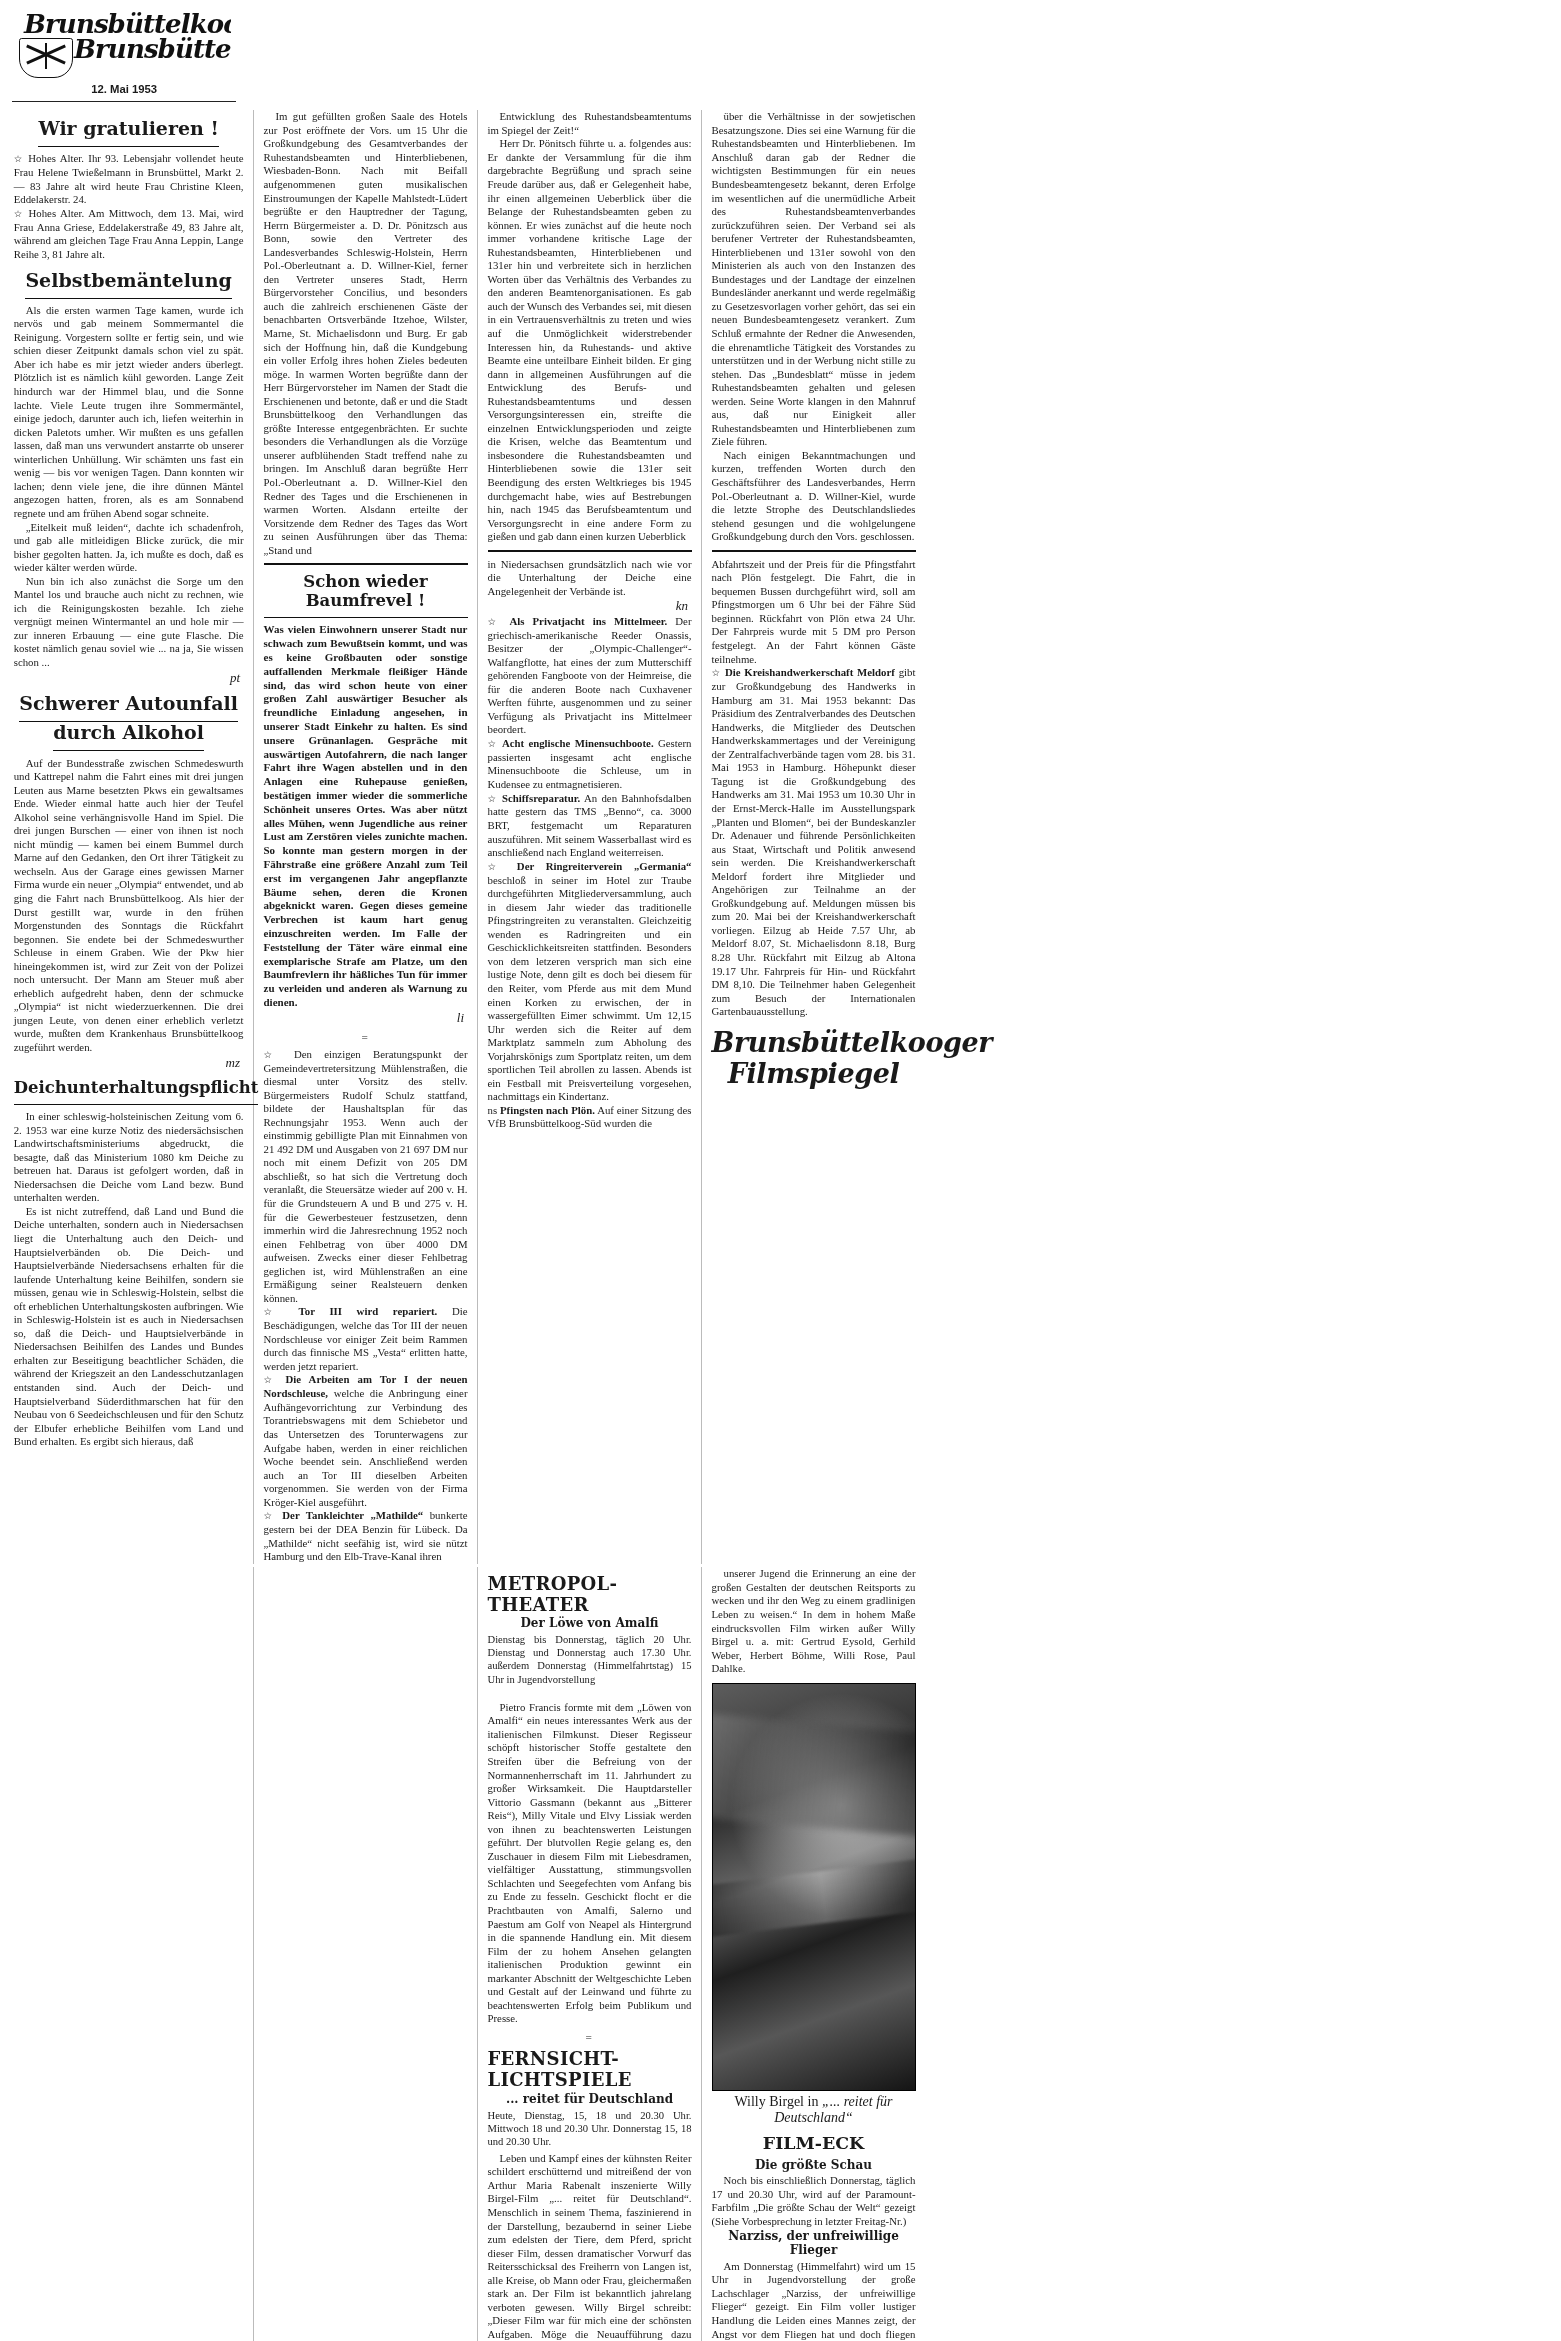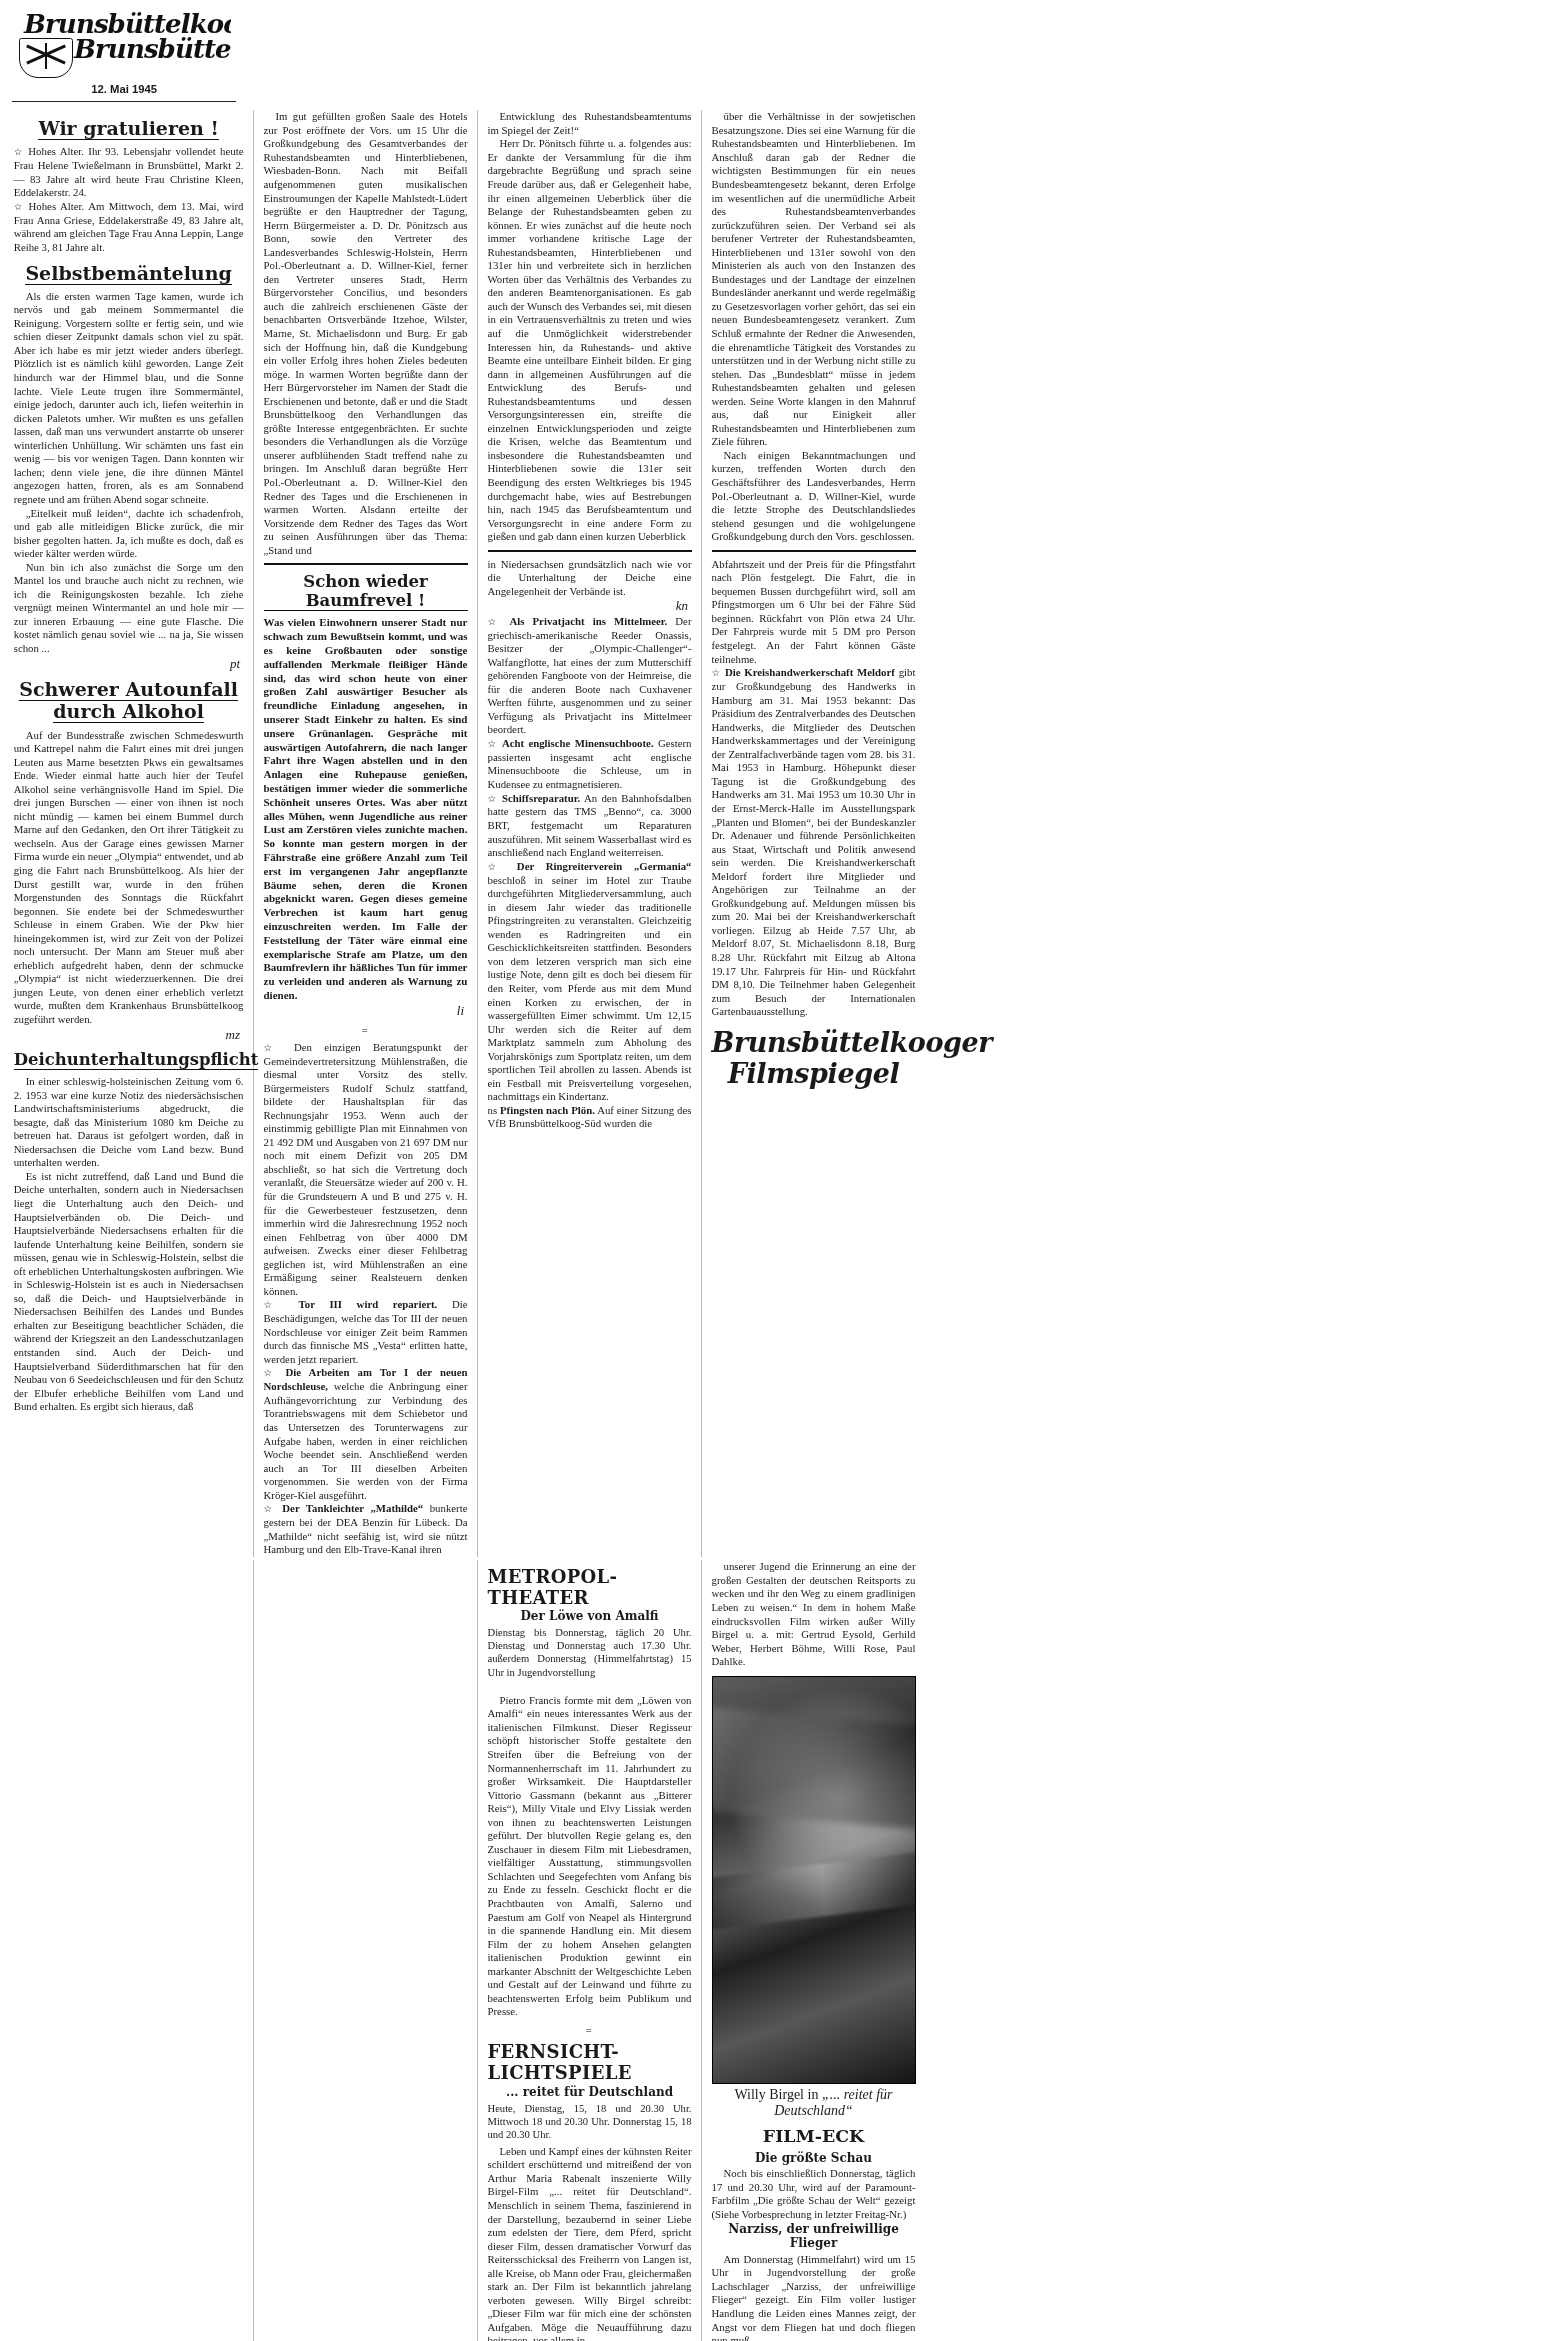--- a/index.html
+++ b/index.html
@@ -123,21 +123,21 @@
     text-align: center;
     font-size: 19px;
     margin: 7px 0 5.2px 0;
     position: relative;
   }
   .h-dec.small { font-size: 16.5px; }
   .h-dec.two { line-height: 1.12; }
   .h-under {
     display: inline-block;
     border-bottom: 1.4px solid #111;
-    padding-bottom: 0;
+    padding-bottom: 7px;
   }
   .h-plain {
     font-family: "DejaVu Serif", serif;
     font-weight: bold;
     text-align: center;
     font-size: 17.4px;
     margin: 7px 0 4.3px 0;
   }
   .lead-bold {
     font-weight: bold;
@@ -256,21 +256,21 @@
   <div class="top">
 
     <div class="masthead">
       <div class="logo">
         <div class="l1">Brunsbüttelkoog</div>
         <div class="crest">
             <span class="anchor"></span>
           </div>
         <div class="l2">Brunsbüttel</div>
       </div>
-      <div class="mast-date">12. Mai 1945</div>
+      <div class="mast-date">12. Mai 1953</div>
       <hr class="hr-thin">
     </div>
 
   </div>
 
   <div class="cols">
 
     <div class="col c1">
 
       <div class="blk">

